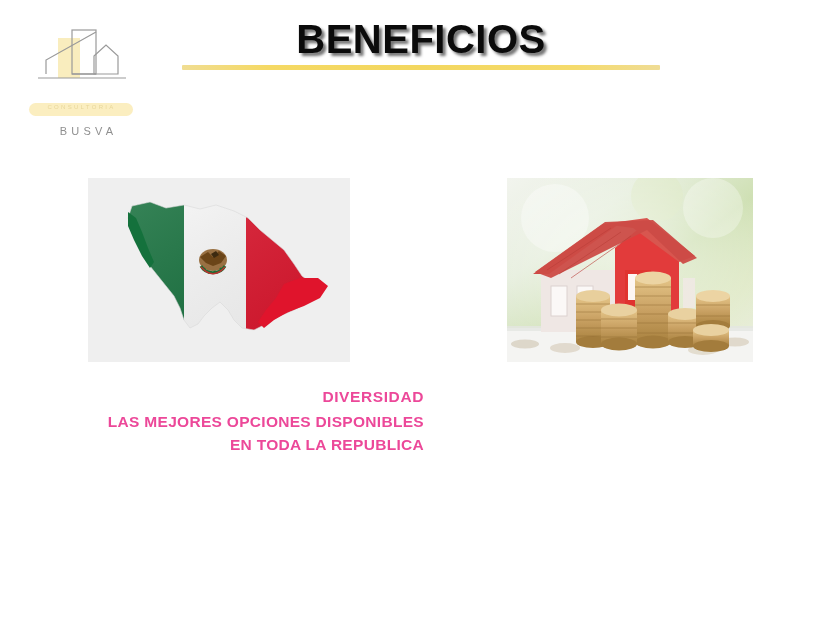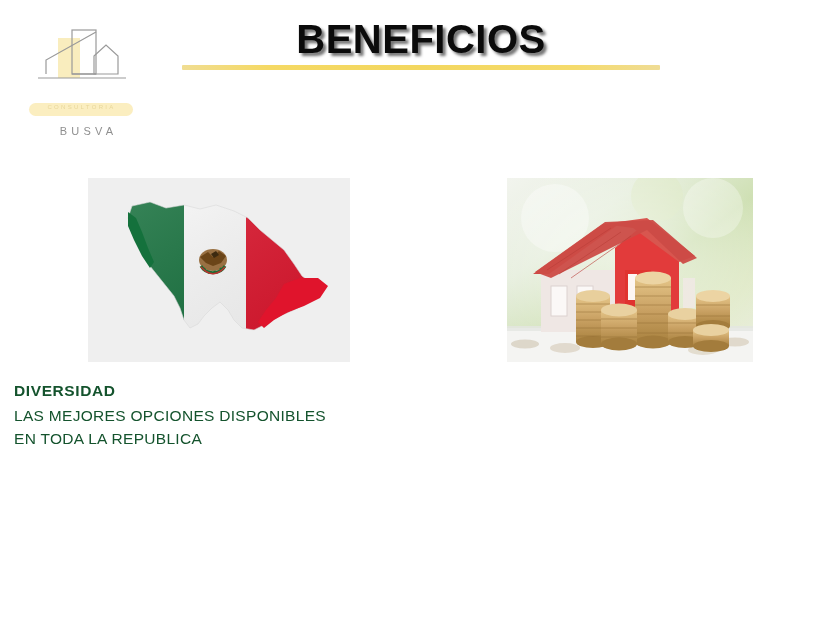--- a/index.html
+++ b/index.html
@@ -115,33 +115,33 @@
   }
   .fig-right {
     margin: 0 auto;
     width: 246px;
     height: 184px;
     background: #fdfdfb;
   }
 
   
   .caption {
-    margin-top: 19px;
-    text-align: left;
-    color: #14532d;
+    margin-top: 25px;
+    text-align: right;
+    color: #ec4899;
   }
   .caption-title {
     font-size: 15.5px;
     font-weight: bold;
     letter-spacing: 0.6px;
     line-height: 1.35;
   }
   .caption-body {
     font-size: 15.5px;
-    font-weight: 400;
+    font-weight: 700;
     letter-spacing: 0.3px;
     line-height: 1.5;
     margin-top: 2px;
     white-space: pre-line;
   }
 </style>
 </head>
 <body>
 
 <div class="slide">

